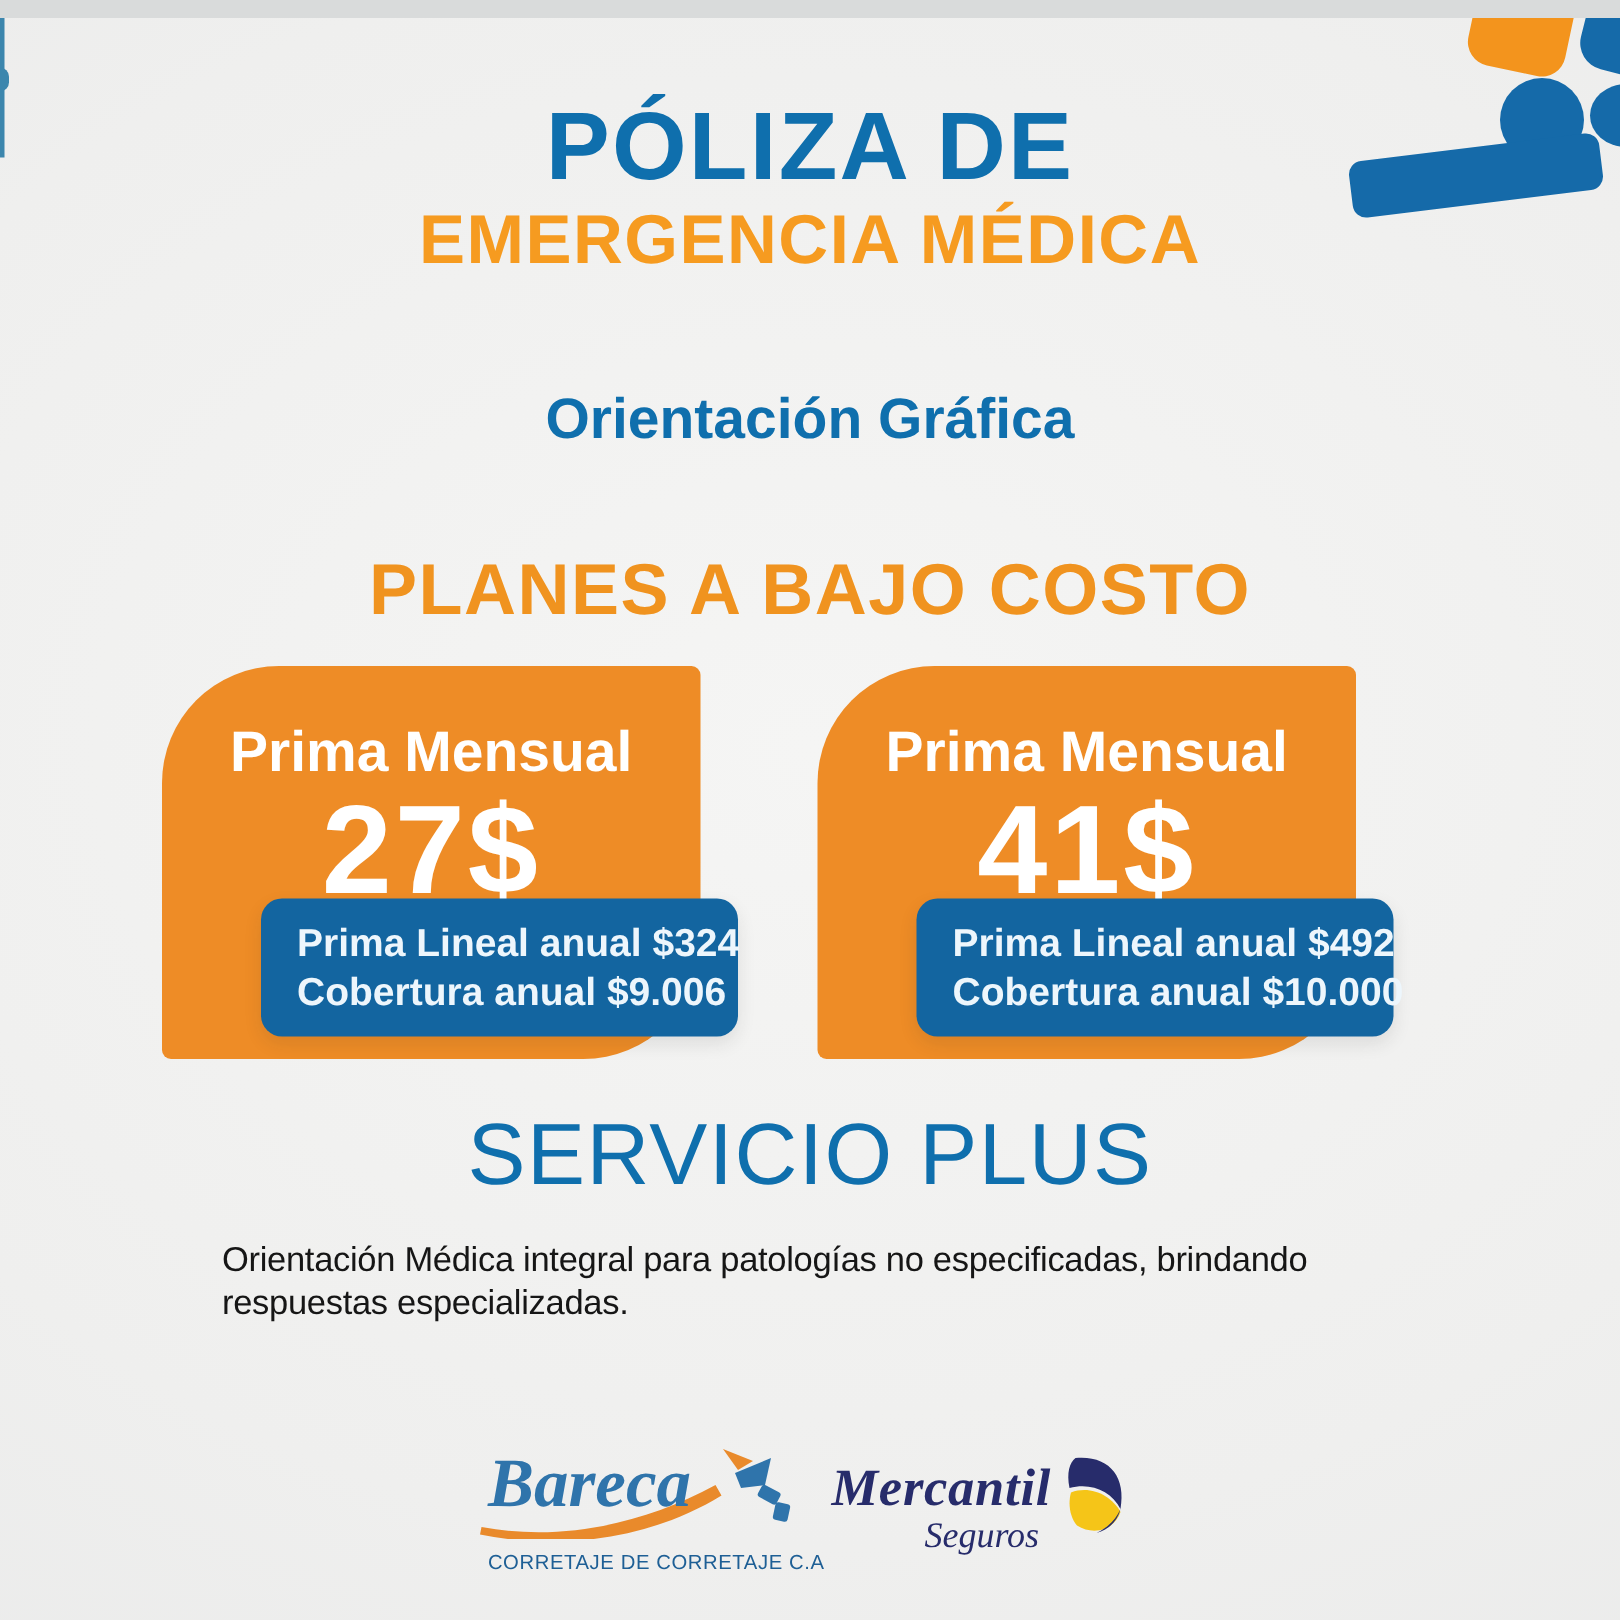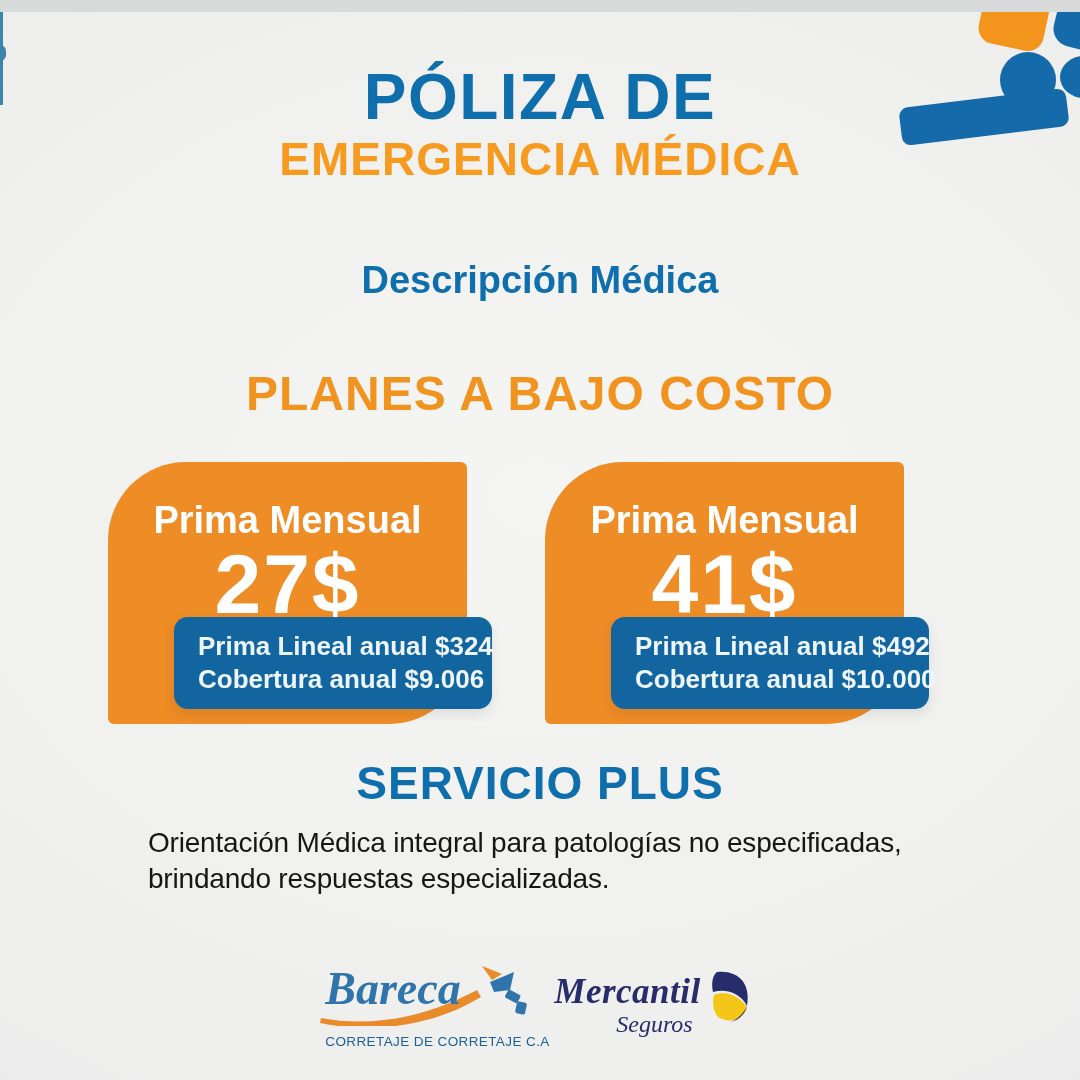--- a/index.html
+++ b/index.html
@@ -45,21 +45,21 @@
   }
   .section-title {
     top: 354px;
     font-size: 48px;
     font-weight: 800;
     letter-spacing: 1px;
     color: #F0931F;
   }
   .cards {
     position: absolute;
-    top: 450px;
+    top: 432px;
     left: 108px;
     display: flex;
     gap: 78px;
   }
   .plan-card {
     position: relative;
     width: 359px;
     height: 262px;
     background: #EE8C26;
     border-radius: 78px 6px 78px 6px;
@@ -91,33 +91,33 @@
     border-radius: 14px;
     padding: 13px 6px 13px 24px;
     color: #EDF6FC;
     font-size: 26px;
     font-weight: 700;
     line-height: 1.27;
     white-space: nowrap;
     box-shadow: 0 5px 12px rgba(40, 40, 40, 0.10);
   }
   .service-title {
-    top: 744px;
-    font-size: 46px;
-    font-weight: 700;
+    top: 724px;
+    font-size: 58px;
+    font-weight: 400;
     letter-spacing: 1px;
     color: #0F6FAD;
   }
   .description {
     position: absolute;
     top: 813px;
     left: 148px;
     width: 800px;
     margin: 0;
-    font-size: 28px;
+    font-size: 23px;
     line-height: 1.27;
     color: #161616;
     letter-spacing: -0.2px;
   }
   
   .deco-tr {
     position: absolute;
     top: 0;
     right: 0;
   }
@@ -222,21 +222,21 @@
   <svg class="deco-tr" width="190" height="135" viewBox="0 0 190 135">
     <rect x="93" y="-44" width="66" height="80" rx="16" transform="rotate(12 126 -3)" fill="#F3941D"></rect>
     <rect x="168" y="-40" width="58" height="78" rx="18" transform="rotate(14 197 0)" fill="#156AA9"></rect>
     <ellipse cx="194" cy="65" rx="24" ry="21" fill="#156AA9"></ellipse>
     <circle cx="138" cy="68" r="28" fill="#156AA9"></circle>
     <rect x="10" y="86" width="168" height="38" rx="9" transform="rotate(-7 94 105)" fill="#156AA9"></rect>
   </svg>
 
   <h1 class="abs-center title-line1">PÓLIZA DE</h1>
   <h1 class="abs-center title-line2">EMERGENCIA MÉDICA</h1>
-  <h2 class="abs-center subtitle">Descripción Médica</h2>
+  <h2 class="abs-center subtitle">Orientación Gráfica</h2>
   <h2 class="abs-center section-title">PLANES A BAJO COSTO</h2>
 
   <div class="cards">
 
     <div class="plan-card">
       <p class="plan-label">Prima Mensual</p>
       <p class="plan-price">27$</p>
       <div class="plan-detail">
         <div>Prima Lineal anual $324</div>
         <div>Cobertura anual $9.006</div>

